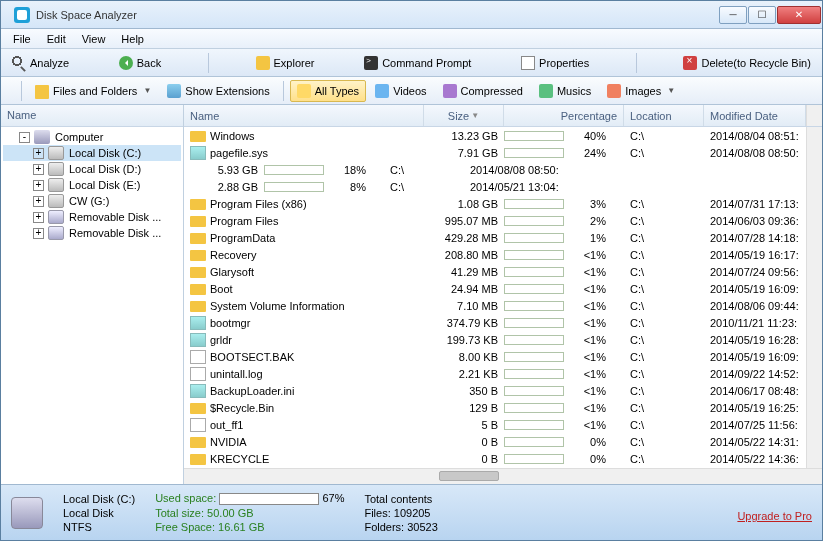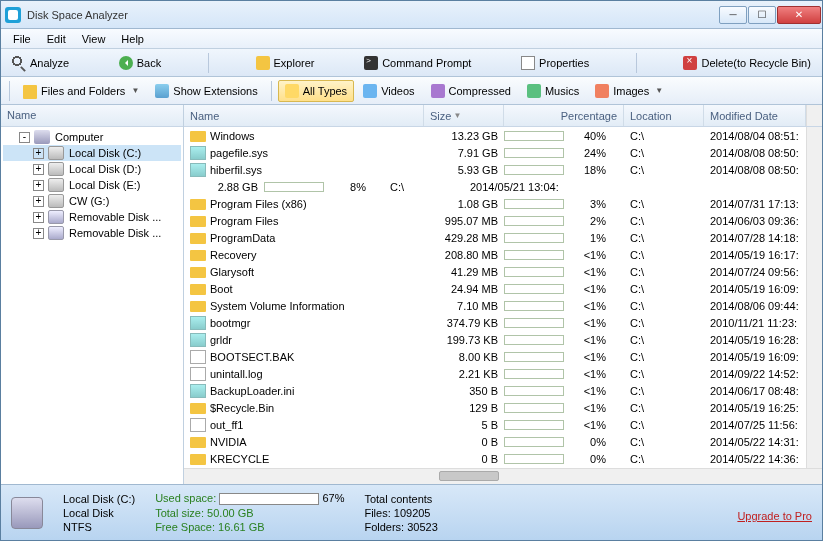--- a/index.html
+++ b/index.html
@@ -1,20 +1,20 @@
 <!DOCTYPE html>
 <html><head>
 <meta charset="utf-8">
 <style>
 * { margin: 0; padding: 0; box-sizing: border-box; font-family: "Segoe UI", Tahoma, sans-serif; font-size: 11px; }
 body { background: #fff; overflow: hidden; }
 .window { width: 823px; height: 541px; border: 1px solid #5a7fa0; background: #fff; display: flex; flex-direction: column; }
 
 
-.titlebar { height: 28px; background: linear-gradient(#e8f1fb, #d5e6f8); display: flex; align-items: center; padding-left: 4px; border-bottom: 1px solid #a0b8d0; }
+.titlebar { height: 28px; background: linear-gradient(#e8f1fb, #d5e6f8); display: flex; align-items: center; padding-left: 13px; border-bottom: 1px solid #a0b8d0; }
 .titlebar .appicon { width: 16px; height: 16px; background: #1ea0d8; border-radius: 3px; margin-right: 6px; position: relative; }
 .titlebar .appicon::after { content:""; position:absolute; left:3px; top:3px; width:10px; height:10px; background:#fff; border-radius:2px; }
 .titlebar .title { color: #333; }
 .winbtns { margin-left: auto; display: flex; }
 .winbtn { width: 28px; height: 18px; border: 1px solid #7fa0c0; background: linear-gradient(#f8fbff,#d8e8f8); margin-right: 1px; display:flex; align-items:center; justify-content:center; font-size:10px; color:#333; border-radius:2px; }
 .winbtn.close { background: linear-gradient(#f08080,#d04040); color:#fff; width:44px; border-color:#a03030; }
 
 
 .menubar { height: 20px; background: linear-gradient(#f8fbff,#e8f0fa); display: flex; align-items: center; padding: 0 4px; border-bottom: 1px solid #c0d0e0; }
 .menubar span { padding: 2px 8px; cursor: default; }
@@ -29,21 +29,21 @@
 .ic-back { background: #4caf50; border-radius:50%; position:relative; }
 .ic-back::after{content:"";position:absolute;left:3px;top:4px;border:3px solid transparent;border-right-color:#fff;}
 .ic-explorer { background: #f4c542; border-radius:2px; }
 .ic-cmd { background:#333; border-radius:2px; position:relative; }
 .ic-cmd::after{content:">";color:#fff;font-size:8px;position:absolute;left:2px;top:0;}
 .ic-prop { background:#fff; border:1px solid #888; }
 .ic-del { background:#d04040; border-radius:2px; position:relative;}
 .ic-del::after{content:"×";color:#fff;position:absolute;left:3px;top:-1px;font-size:10px;}
 
 
-.toolbar2 { height: 28px; background: linear-gradient(#fafcfe,#e6eef8); display: flex; align-items: center; padding: 0 4px; border-bottom: 1px solid #b0c4d8; gap:2px; }
+.toolbar2 { height: 28px; background: linear-gradient(#fafcfe,#e6eef8); display: flex; align-items: center; padding: 0 16px; border-bottom: 1px solid #b0c4d8; gap:2px; }
 .toolbar2 .tbtn.active { background: linear-gradient(#fff3c8,#ffe08a); border:1px solid #d8b850; }
 .dropdown-arrow { font-size:8px; margin-left:2px; color:#555; }
 .ic-folder{background:#f4c542;border-radius:1px;width:14px;height:11px;margin-top:2px;}
 .ic-ext{background:linear-gradient(#8aceee,#5aa0d0);border-radius:2px;}
 .ic-types{background:#ffd966;border-radius:2px;}
 .ic-video{background:#6bb5f0;border-radius:2px;}
 .ic-comp{background:#a878d0;border-radius:2px;}
 .ic-music{background:#5ac080;border-radius:2px;}
 .ic-img{background:#f08060;border-radius:2px;}
 
@@ -58,21 +58,21 @@
 .tn .nic { width:16px; height:14px; display:inline-block; margin-right:3px; }
 .nic-computer { background: linear-gradient(#dde,#99b); border-radius:2px; }
 .nic-disk { background: linear-gradient(#eee,#bbb); border-radius:2px; border:1px solid #999;}
 .nic-removable { background: linear-gradient(#eef,#aac); border-radius:2px; border:1px solid #99a;}
 .indent1{padding-left:16px;} .indent2{padding-left:30px;}
 
 
 .list { flex:1; display:flex; flex-direction:column; min-width:0; }
 .listhdr { height: 22px; background: linear-gradient(#f4f8fd,#e2ecf6); border-bottom:1px solid #c8d6e6; display:flex; }
 .listhdr .col { padding: 4px 6px; border-right:1px solid #d0dce8; color:#4a6080; display:flex; align-items:center; gap:2px;}
-.col-name{width:240px;} .col-size{width:80px; justify-content:flex-start;} .col-pct{width:120px; justify-content:flex-end;} .col-loc{width:80px;} .col-date{flex:1;}
+.col-name{width:240px;} .col-size{width:80px; justify-content:center;} .col-pct{width:120px; justify-content:flex-end;} .col-loc{width:80px;} .col-date{flex:1;}
 .sort-arrow{color:#888;font-size:8px;}
 .listbody { flex:1; overflow:auto; }
 .row { display:flex; align-items:center; height:17px; padding:0; }
 .row .c-name { width:240px; display:flex; align-items:center; padding-left:6px; gap:4px; white-space:nowrap; overflow:hidden;}
 .row .c-size { width:80px; text-align:right; padding-right:6px; }
 .row .c-pct { width:120px; display:flex; align-items:center; gap:6px; }
 .row .c-loc { width:80px; padding-left:6px; }
 .row .c-date { flex:1; padding-left:6px; white-space:nowrap; overflow:hidden;}
 .fic { width:16px; height:14px; flex-shrink:0; }
 .fic.folder{background:#f4c542;border-radius:1px;height:11px;margin-top:1px;}
@@ -265,24 +265,20 @@
               </div>
               <div class="c-size">7.91 GB</div>
               <div class="c-pct">
                 <span class="bar"><span class="barfill" style="width:24%"></span></span>
                 <span class="pcttxt">24%</span>
               </div>
               <div class="c-loc">C:\</div>
               <div class="c-date">2014/08/08 08:50:</div>
             </div>
             <div class="row">
-              <div class="c-name">
-                <span class="fic sys"></span>
-                <span>hiberfil.sys</span>
-              </div>
               <div class="c-size">5.93 GB</div>
               <div class="c-pct">
                 <span class="bar"><span class="barfill" style="width:18%"></span></span>
                 <span class="pcttxt">18%</span>
               </div>
               <div class="c-loc">C:\</div>
               <div class="c-date">2014/08/08 08:50:</div>
             </div>
             <div class="row">
               <div class="c-size">2.88 GB</div>

